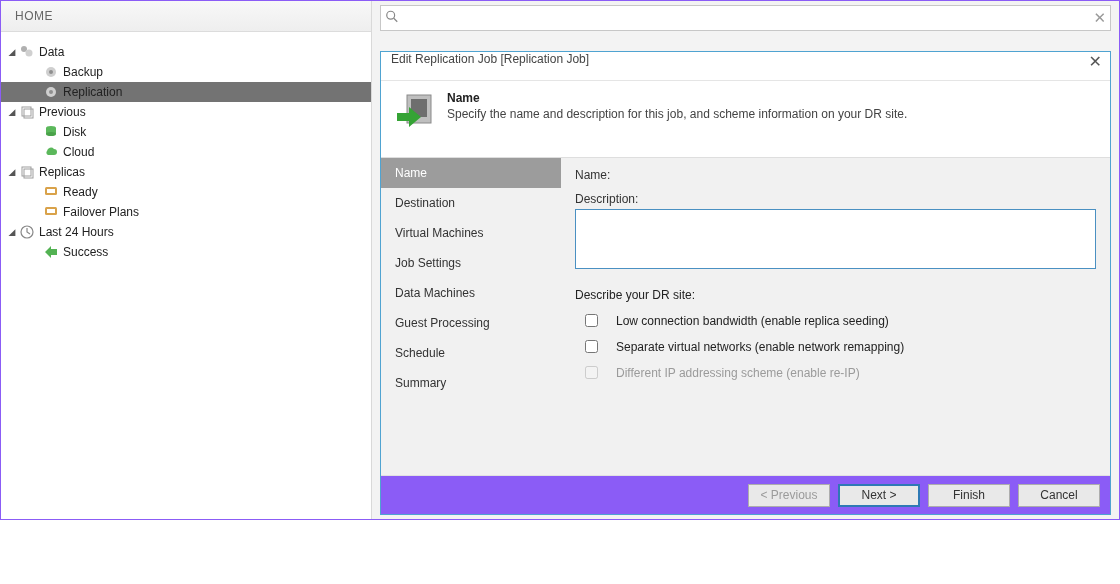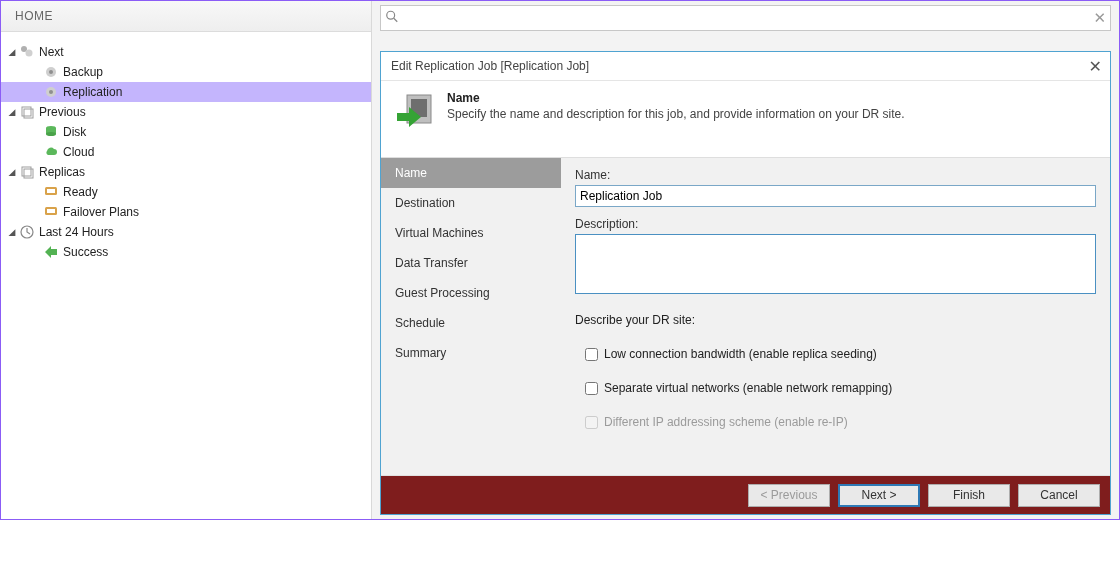--- a/index.html
+++ b/index.html
@@ -42,21 +42,21 @@
     padding: 10px 0 0 0;
   }
   .tree-row {
     display: flex;
     align-items: center;
     height: 20px;
     padding: 0 6px;
     white-space: nowrap;
   }
   .tree-row.selected {
-    background: #c4b5fd;
+    background: #737373;
   }
   .arrow {
     width: 10px;
     display: inline-block;
     text-align: center;
     color: #555;
     font-size: 9px;
     margin-right: 2px;
   }
   .indent       { width: 18px; display:inline-block; }
@@ -102,21 +102,21 @@
     margin: 20px 8px 4px 8px;
     flex:1;
     background:#fff;
     border:1px solid #4fa3d1;
     display:flex;
     flex-direction:column;
     min-height: 0;
   }
   .dialog-title {
     height: 28px;
-    display:flex; align-items:center;
+    display:flex; align-items:flex-start;
     border-bottom: 1px solid #e5e5e5;
     padding: 0 8px 0 10px;
     font-size: 12px;
     color:#444;
   }
   .dialog-title .spacer { flex:1; }
   .dialog-title .close { font-size:16px; color:#555; }
   .dialog-banner {
     display:flex;
     align-items:flex-start;
@@ -171,33 +171,33 @@
     height:60px;
     border:1px solid #4a90c2;
     background:#fff;
     font-size:12px;
     padding:2px 4px;
     box-sizing:border-box;
     font-family:inherit;
     resize:none;
   }
   .section-label { margin-top:16px; }
-  .checkbox-row { display:flex; align-items:flex-end; gap:6px; margin:20px 0 4px 10px; }
+  .checkbox-row { display:flex; align-items:flex-start; gap:18px; margin:12px 0 4px 10px; }
   .checkbox-row.disabled { color:#9b9b9b; }
   .checkbox-row input { margin:0; }
   
   .dialog-footer {
     height:38px;
     border-top:1px solid #e1e1e1;
     display:flex;
     justify-content:flex-end;
     align-items:center;
     gap:8px;
     padding: 0 10px;
-    background:#7f1d1d;
+    background:#8b5cf6;
   }
   .btn {
     min-width:82px;
     height:23px;
     border:1px solid #adadad;
     background:#e9e9e9;
     font-size:12px;
     color:#333;
     padding: 0 10px;
   }
@@ -217,21 +217,21 @@
     <div class="tree">
 
       <div class="tree-row">
         <span class="arrow">◢</span>
         <span class="icon">
           <svg width="16" height="16" viewBox="0 0 16 16">
               <circle cx="5" cy="5" r="3" fill="#b0b0b0"></circle>
               <circle cx="10" cy="9" r="3.5" fill="#d0d0d0"></circle>
             </svg>
         </span>
-        <span class="lbl">Next</span>
+        <span class="lbl">Data</span>
       </div>
 
       <div class="tree-row">
         <span class="indent"></span>
           <span class="indent"></span>
         <span class="icon">
           <svg width="16" height="16" viewBox="0 0 16 16">
               <circle cx="8" cy="8" r="5" fill="#cfcfcf"></circle>
               <circle cx="8" cy="8" r="2" fill="#8f8f8f"></circle>
             </svg>
@@ -372,39 +372,39 @@
       <div class="dialog-banner">
         <span class="banner-icon">
           <svg width="42" height="42" viewBox="0 0 42 42">
             <rect x="12" y="4" width="24" height="28" fill="#bfbfbf" stroke="#8a8a8a"></rect>
             <rect x="16" y="8" width="16" height="18" fill="#6e6e6e"></rect>
             <path d="M2 22 L14 22 L14 16 L26 26 L14 36 L14 30 L2 30 Z" fill="#35a335"></path>
           </svg>
         </span>
         <div class="banner-text">
           <div class="banner-title">Name</div>
-          <div class="banner-desc">Specify the name and description for this job, and provide information on your DR site.</div>
+          <div class="banner-desc">Specify the name and description for this job, and scheme information on your DR site.</div>
         </div>
       </div>
 
       <div class="dialog-body">
 
         <div class="wizard-steps">
           <div class="wizard-step active">Name</div>
           <div class="wizard-step">Destination</div>
           <div class="wizard-step">Virtual Machines</div>
-          <div class="wizard-step">Data Transfer</div>
+          <div class="wizard-step">Job Settings</div>
+          <div class="wizard-step">Data Machines</div>
           <div class="wizard-step">Guest Processing</div>
           <div class="wizard-step">Schedule</div>
           <div class="wizard-step">Summary</div>
         </div>
 
         <div class="wizard-content">
           <div class="field-label">Name:</div>
-          <input class="text-input" value="Replication Job" style="">
 
           <div class="field-label" style="margin-top:10px">Description:</div>
           <textarea class="textarea" style=""></textarea>
 
           <div class="section-label">Describe your DR site:</div>
 
           <label class="checkbox-row">
             <input type="checkbox" style="">
             <span>Low connection bandwidth (enable replica seeding)</span>
           </label>

